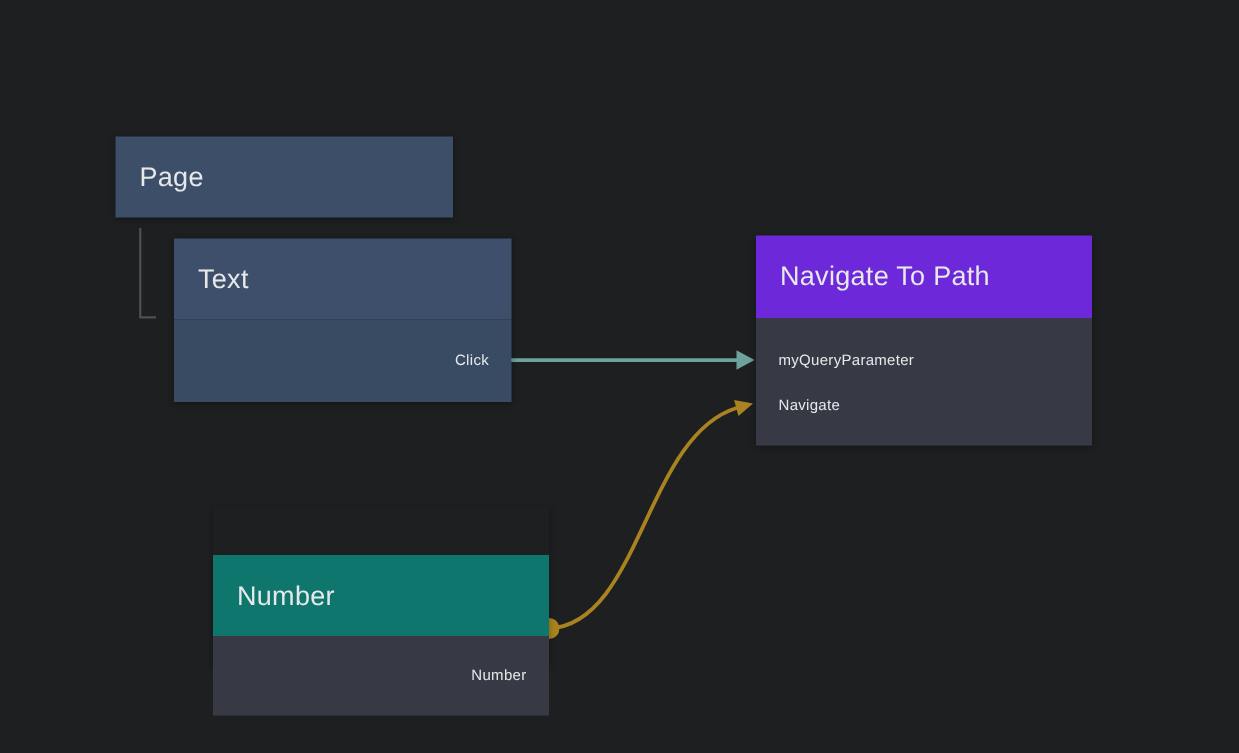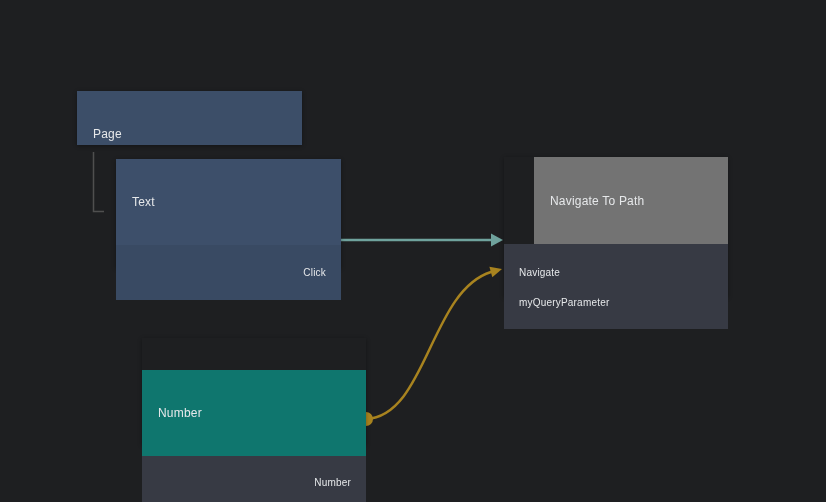--- a/index.html
+++ b/index.html
@@ -19,22 +19,22 @@
   }
   .edges-layer .hit { pointer-events: all; }
   .node {
     position: absolute;
     color: #e6e8ea;
     box-shadow: 0 1px 4px rgba(0,0,0,0.35);
   }
   .node .header {
     display: flex;
     align-items: center;
-    padding: 16px 16px;
-    font-size: 12px;
+    padding: 0 16px;
+    font-size: 18px;
     letter-spacing: 0.2px;
     white-space: nowrap;
   }
   .node .body { position: relative; }
   .port-row {
     display: flex;
     align-items: center;
     font-size: 10px;
     letter-spacing: 0.2px;
     white-space: nowrap;
@@ -47,21 +47,21 @@
   .node-page .header { height: 54px; }
 
   
   .node-text   { left: 116px; top: 159px; width: 225px; height: 109px; }
   .node-text .header { height: 54px; background: #3d4f6a; }
   .node-text .body   { height: 55px; background: #394a63; }
   .node-text .port-row { height: 55px; }
 
   
   .node-nav    { left: 504px; top: 157px; width: 224px; height: 140px; }
-  .node-nav .header { height: 55px; background: #737373; margin-left: 30px; }
+  .node-nav .header { height: 55px; background: #6d28d9; }
   .node-nav .body   { height: 85px; background: #373a44; padding-top: 13px; box-sizing: border-box; }
   .node-nav .port-row { height: 30px; }
 
   
   .node-number { left: 142px; top: 338px; width: 224px; height: 107px; }
   .node-number .header { height: 54px; background: #0f766e; margin-top: 32px; }
   .node-number .body   { height: 53px; background: #373a44; }
   .node-number .port-row { height: 53px; }
 </style>
 </head>
@@ -102,24 +102,24 @@
       </div>
     </div>
   </div>
 
   <div class="node node-nav">
     <div class="header">
       <span>Navigate To Path</span>
     </div>
     <div class="body">
       <div class="port-row input">
-        <span>Navigate</span>
+        <span>myQueryParameter</span>
       </div>
       <div class="port-row input">
-        <span>myQueryParameter</span>
+        <span>Navigate</span>
       </div>
     </div>
   </div>
 
   <div class="node node-number">
     <div class="header">
       <span>Number</span>
     </div>
     <div class="body">
       <div class="port-row output">

